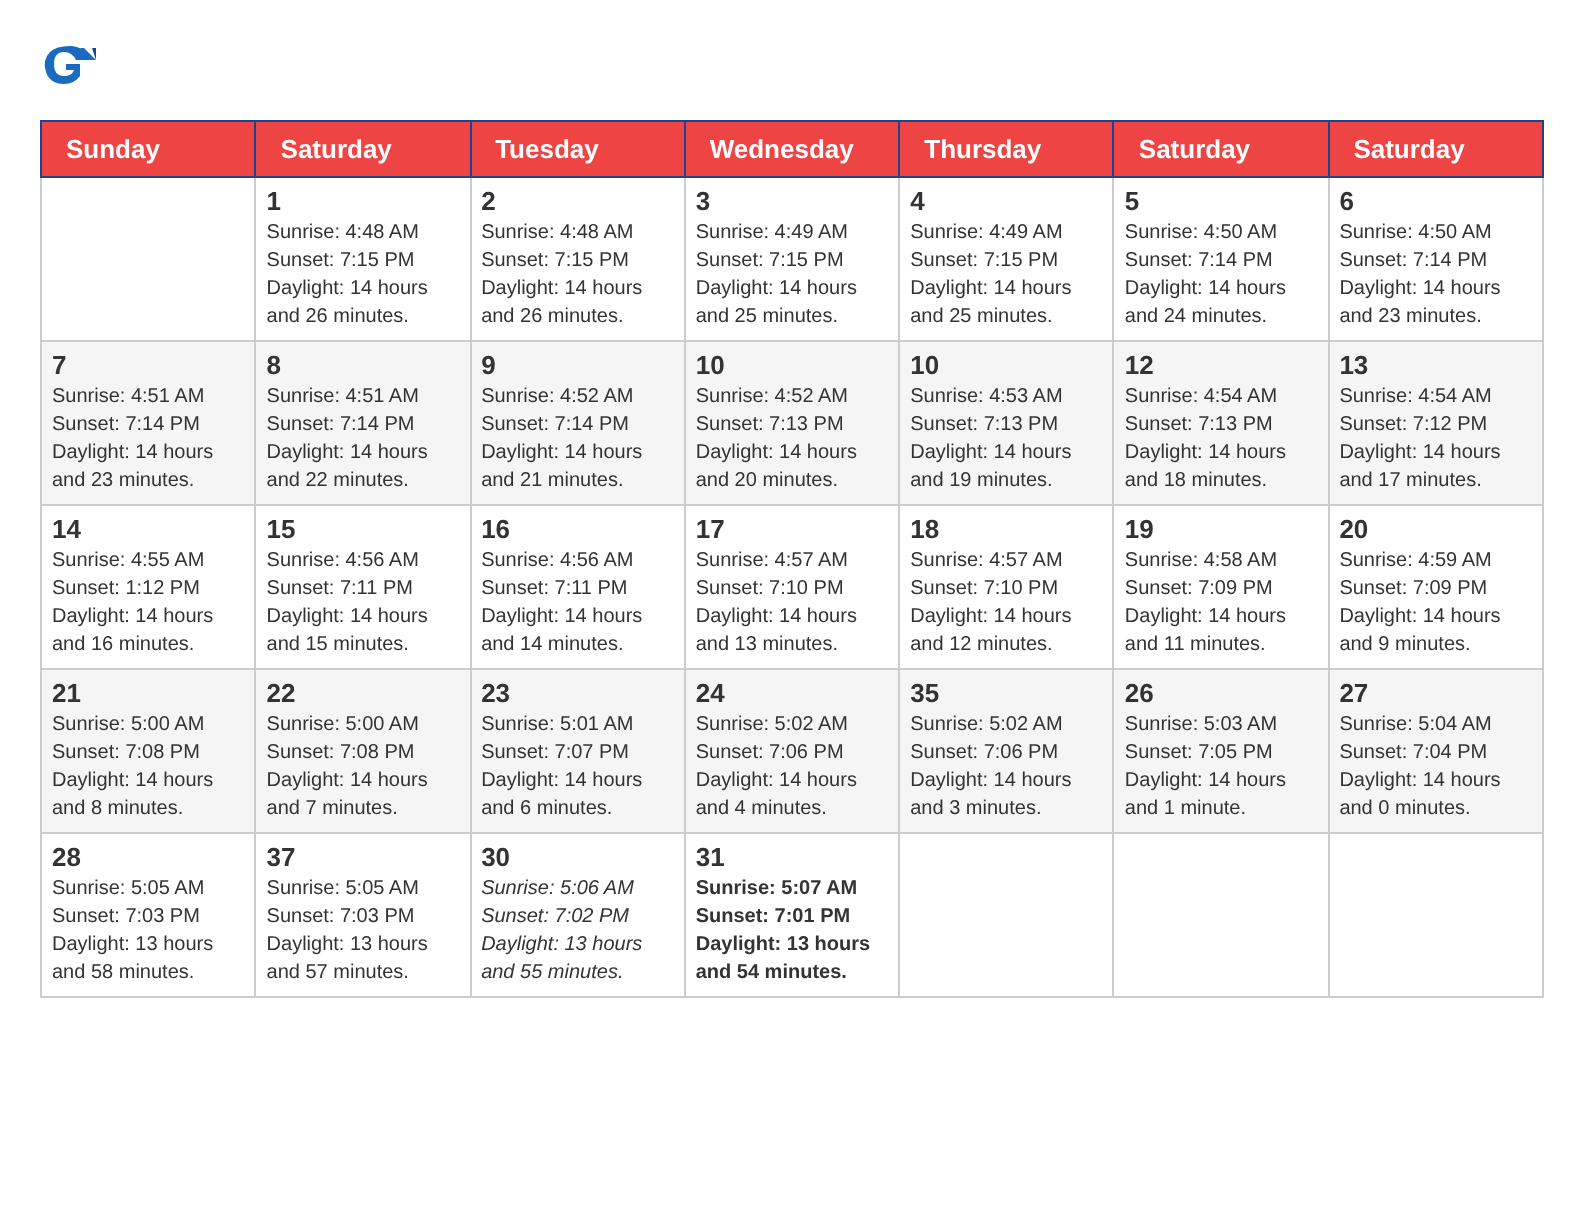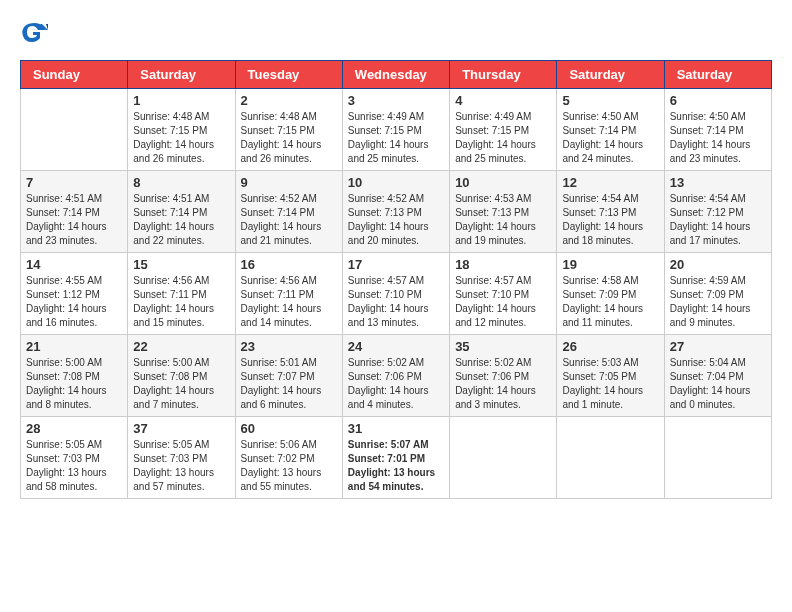--- a/index.html
+++ b/index.html
@@ -326,22 +326,22 @@
 and 58 minutes.</div>
         </td>
         <td>
           <span class="day-number">37</span>
           <div class="day-info" style="white-space: pre-line;">Sunrise: 5:05 AM
 Sunset: 7:03 PM
 Daylight: 13 hours
 and 57 minutes.</div>
         </td>
         <td>
-          <span class="day-number">60</span>
-          <div class="day-info" style="white-space: pre-line;">Sunrise: 5:06 AM
+          <span class="day-number">30</span>
+          <div class="day-info" style="white-space: pre-line; font-style: italic;">Sunrise: 5:06 AM
 Sunset: 7:02 PM
 Daylight: 13 hours
 and 55 minutes.</div>
         </td>
         <td>
           <span class="day-number">31</span>
           <div class="day-info" style="white-space: pre-line; font-weight: bold;">Sunrise: 5:07 AM
 Sunset: 7:01 PM
 Daylight: 13 hours
 and 54 minutes.</div>

